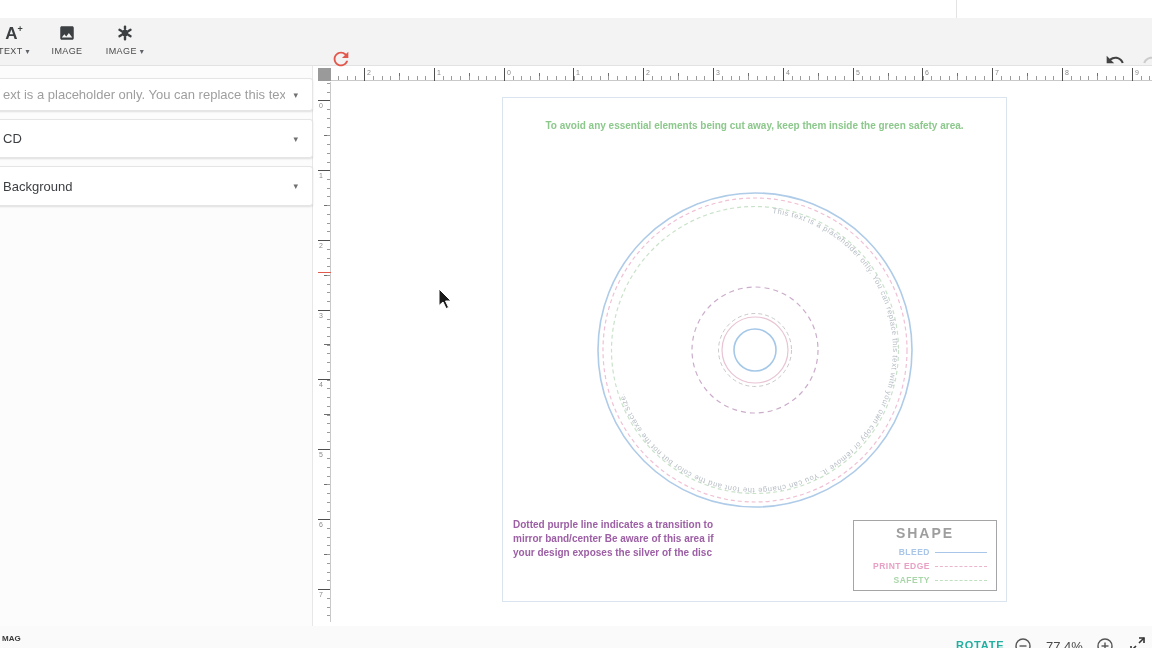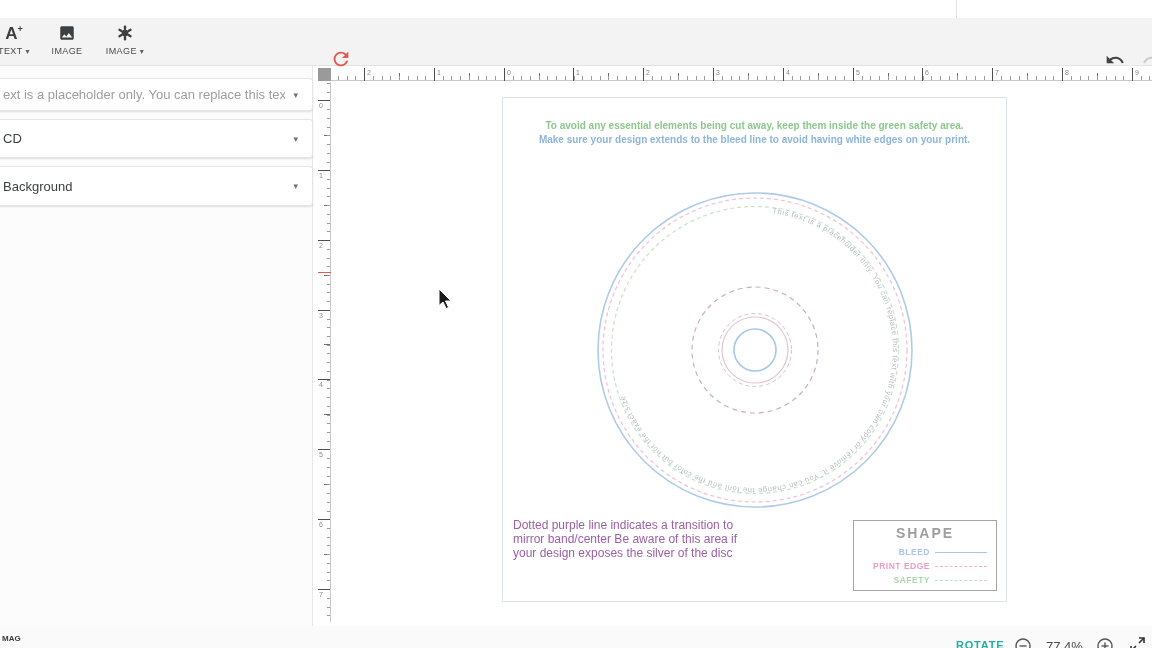--- a/index.html
+++ b/index.html
@@ -73,21 +73,21 @@
 
   .instructions { position:absolute; left:0; top:21px; width:503px; text-align:center;
                   font-size:10px; font-weight:bold; line-height:14px; }
   .ins-green { color:#8cc88c; display:block; }
   .ins-blue  { color:#8db5dc; display:block; }
   .ins-pink  { color:#e58bb0; display:block; }
 
   .disc-title { position:absolute; left:0; top:130px; width:503px; text-align:center;
                 font-size:25px; color:#4f4f4f; letter-spacing:.5px; cursor:move; }
 
-  .note { position:absolute; left:10px; top:420px; font-size:12px; font-weight:normal;
+  .note { position:absolute; left:10px; top:420px; font-size:10px; font-weight:bold;
           line-height:14px; color:#9d5fa5; }
   .note span { display:block; }
 
   .legend { position:absolute; left:350px; top:422px; width:144px; height:71px;
             border:1px solid #a5a5a5; background:#fff; padding-top:4px; }
   .legend-title { text-align:center; font-size:14px; font-weight:bold; letter-spacing:2px;
                   color:#9e9e9e; margin-bottom:4px; }
   .legend-row { display:flex; align-items:center; height:14px; }
   .legend-key { width:76px; text-align:right; font-size:8.5px; font-weight:bold; letter-spacing:.5px; }
   .legend-line { width:52px; border-top-width:1.5px; margin-left:5px; }
@@ -235,21 +235,20 @@
       <defs>
         <path id="txtcircle" d="M 252 114 a 138 138 0 1 1 -0.2 0" fill="none"></path>
       </defs>
       <text font-size="7.5" letter-spacing="0.6" fill="#b5bcc4">
         <textPath href="#txtcircle" startOffset="2%">This text is a placeholder only. You can replace this text with your own copy or remove it. You can change the font and the color but not the exact size.</textPath>
       </text>
     </svg>
 
     <div class="instructions">
       <span class="ins-green">To avoid any essential elements being cut away, keep them inside the green safety area.</span>
-      <span class="ins-blue">Make sure your design extends to the bleed line to avoid having white edges on your print.</span>
     </div>
 
 
     <div class="note">
       <span>Dotted purple line indicates a transition to</span>
       <span>mirror band/center Be aware of this area if</span>
       <span>your design exposes the silver of the disc</span>
     </div>
 
     <div class="legend">

